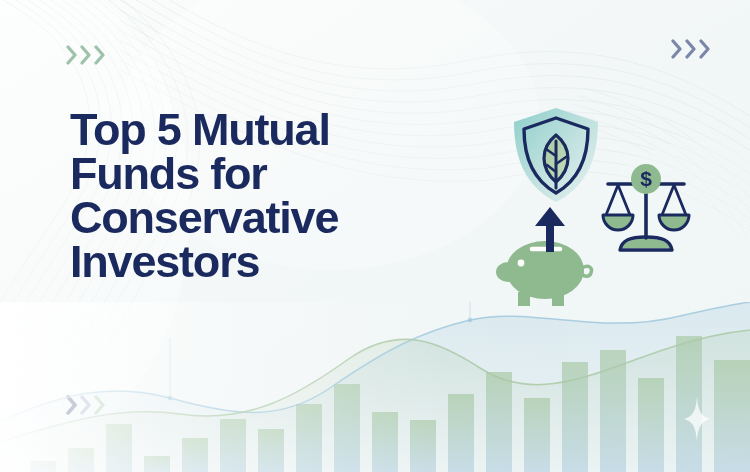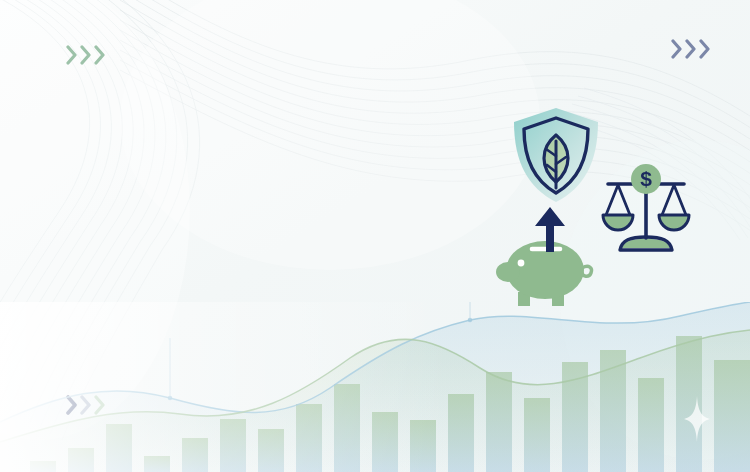--- a/index.html
+++ b/index.html
@@ -124,20 +124,24 @@
       <path d="M584,88 C 682,116 732,164 772,232"></path>
     </g>
 
     <g clip-path="url(#clipAll)">
       <ellipse cx="40" cy="210" rx="150" ry="230" fill="#ffffff" opacity="0.38"></ellipse>
       <ellipse cx="330" cy="120" rx="210" ry="150" fill="#ffffff" opacity="0.30"></ellipse>
       <ellipse cx="700" cy="300" rx="140" ry="160" fill="#f2f8f8" opacity="0.45"></ellipse>
     </g>
   </svg>
 
+  <div id="headline">Top 5 Mutual
+Funds for
+Conservative
+Investors</div>
 
   <div class="chev-group" id="chev-top-left">
     <svg class="chev" viewBox="0 0 13 22">
       <path d="M2 3 L9 11 L2 19" fill="none" stroke="#9dc2a9" stroke-width="3.2" stroke-linecap="round" stroke-linejoin="round"></path>
     </svg>
     <svg class="chev" viewBox="0 0 13 22">
       <path d="M2 3 L9 11 L2 19" fill="none" stroke="#9dc2a9" stroke-width="3.2" stroke-linecap="round" stroke-linejoin="round"></path>
     </svg>
     <svg class="chev" viewBox="0 0 13 22">
       <path d="M2 3 L9 11 L2 19" fill="none" stroke="#9dc2a9" stroke-width="3.2" stroke-linecap="round" stroke-linejoin="round"></path>

